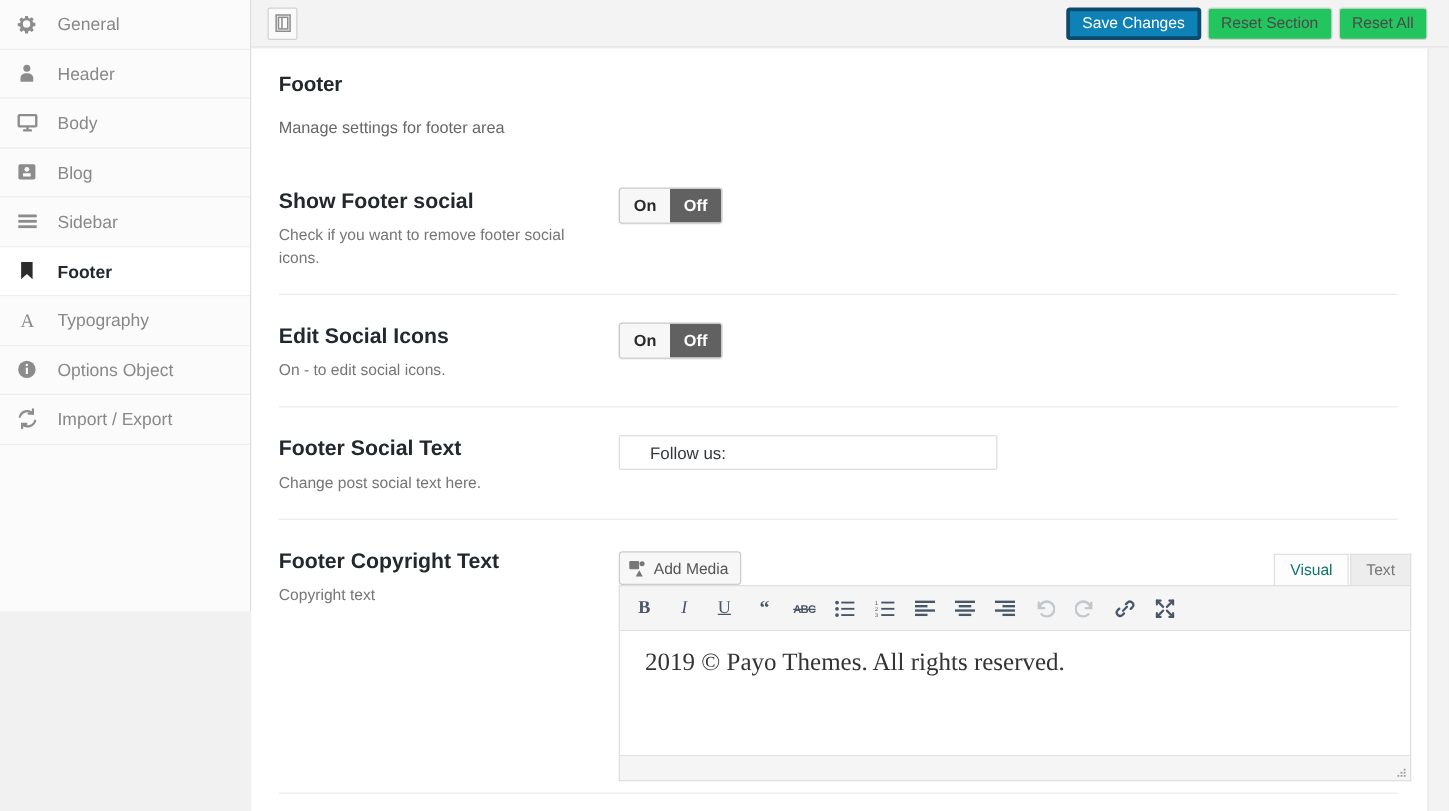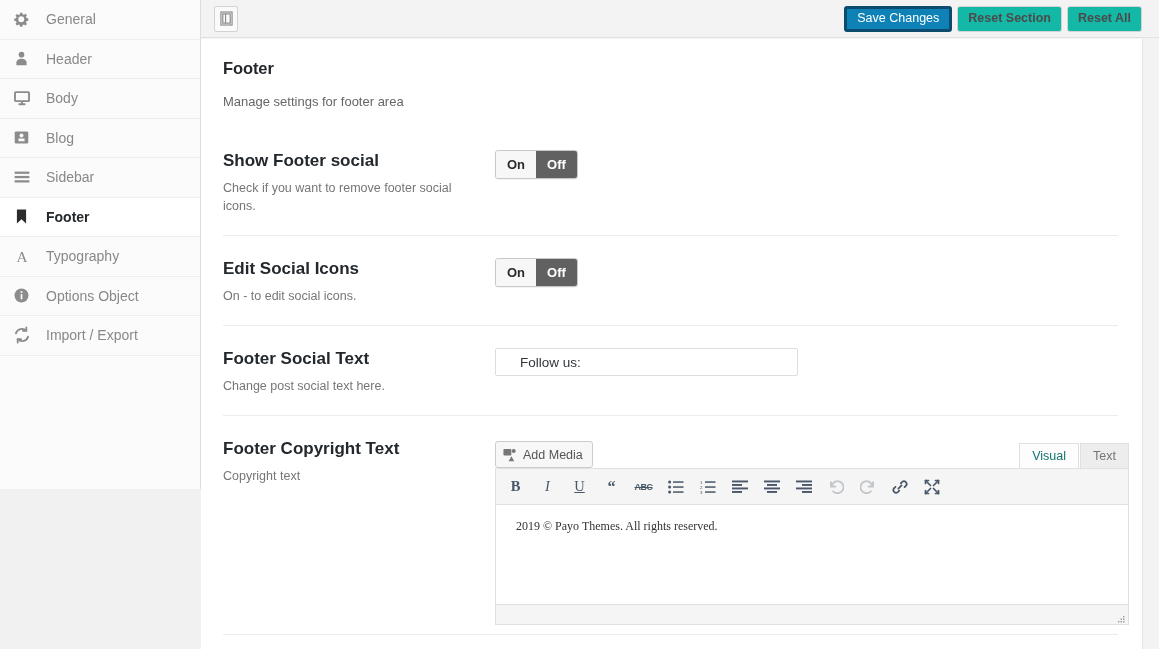--- a/index.html
+++ b/index.html
@@ -84,24 +84,23 @@
     cursor: pointer;
     margin-left: 5px;
     line-height: 1;
   }
   .btn-primary {
     background: #0e82b7;
     border: 3px solid #0c4a6e;
     color: #ffffff;
   }
   .btn-secondary {
-    background: #14b8a6;
+    background: #22c55e;
     border: 1px solid #d3d3d3;
     color: #4b4b4b;
-    font-weight: bold;
   }
 
   
   .panel {
     position: absolute;
     top: 39px; left: 0;
     width: 942px;
     height: 610px;
     background: #ffffff;
     border-right: 1px solid #e3e3e3;
@@ -242,21 +241,21 @@
 
   .ed-body {
     border: 1px solid #e0e0e0;
     border-top: none;
     background: #ffffff;
     height: 100px;
     padding: 14px 20px;
   }
   .ed-text {
     font-family: "Liberation Serif", serif;
-    font-size: 12px;
+    font-size: 20px;
     color: #333333;
   }
   .ed-status {
     border: 1px solid #e0e0e0;
     border-top: none;
     background: #f5f5f5;
     height: 20px;
     position: relative;
   }
   .resize-grip {

